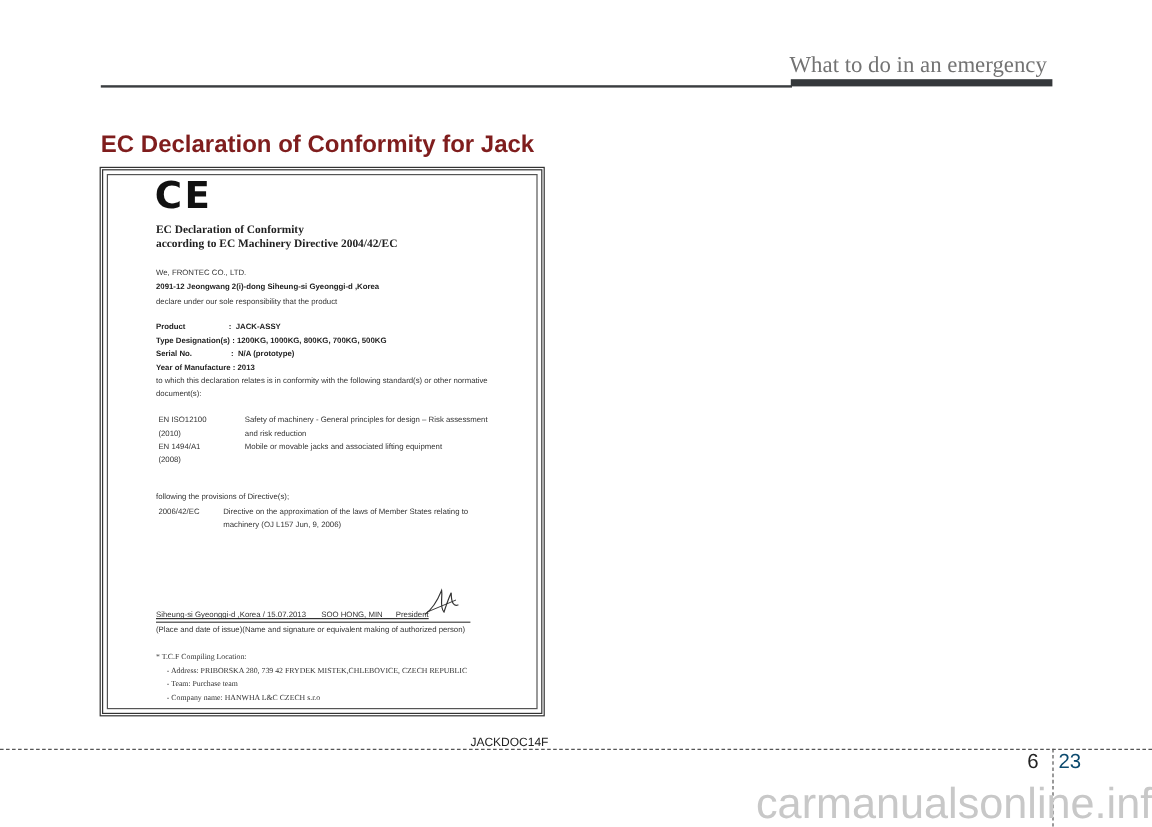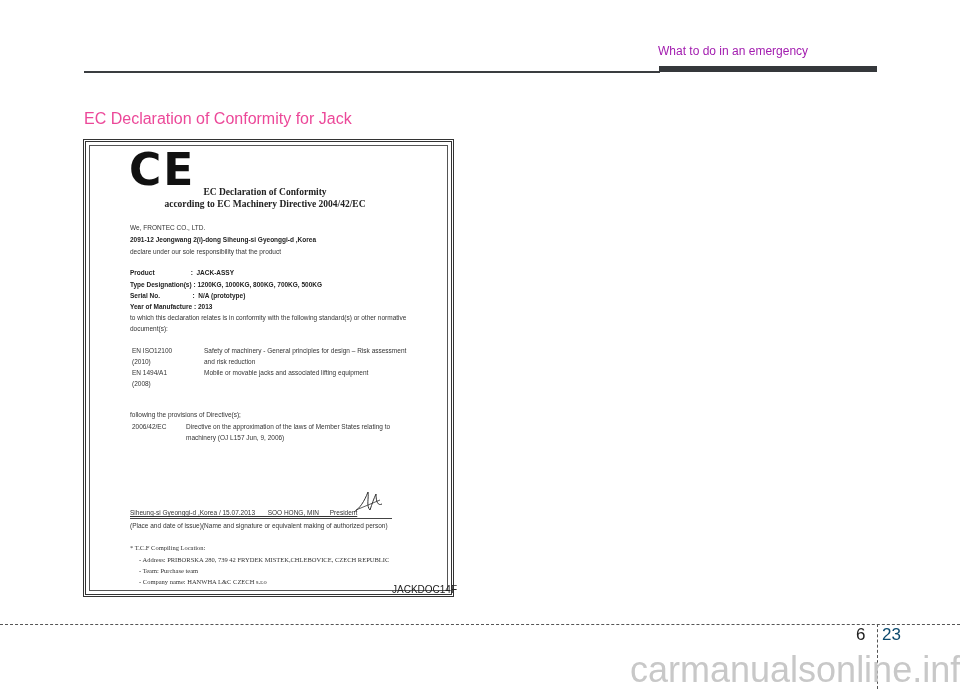--- a/index.html
+++ b/index.html
@@ -1,32 +1,32 @@
 <!DOCTYPE html>
 <html><head>
 <meta charset="utf-8">
 <style>
   html, body { margin: 0; padding: 0; }
   body { width: 960px; height: 689px; background: #ffffff; position: relative; overflow: hidden; font-family: "Liberation Sans", sans-serif; color: #1a1a1a; }
-  .header-title { position: absolute; left: 658px; top: 44px; font-family: Liberation Sans, sans-serif; font-size: 12px; color: #a21caf; }
+  .header-title { position: absolute; left: 658px; top: 44px; font-family: Liberation Serif, serif; font-size: 19px; color: #737373; }
   .header-thin-line { position: absolute; left: 84px; top: 71px; width: 576px; height: 2px; background: #3a3d40; }
   .header-thick-line { position: absolute; left: 659px; top: 66px; width: 218px; height: 6px; background: #35383b; }
-  .section-title { position: absolute; left: 84px; top: 110px; font-size: 16px; font-weight: normal; color: #ec4899; }
+  .section-title { position: absolute; left: 84px; top: 110px; font-size: 20px; font-weight: bold; color: #7f1d1d; }
   .frame { position: absolute; left: 83px; top: 139px; width: 371px; height: 458px; border: 3px double #333; box-sizing: border-box; background: #fff; }
   .frame-inner { position: absolute; left: 3px; top: 3px; right: 3px; bottom: 3px; border: 1px solid #555; }
-  .ce-mark { position: absolute; left: 129px; top: 148px; font-size: 44px; font-weight: bold; letter-spacing: 2px; font-family: "DejaVu Sans", sans-serif; color: #111; line-height: 1; }
-  .doc-heading { position: absolute; left: 130px; width: 270px; text-align: center; font-family: "Liberation Serif", serif; font-weight: bold; font-size: 9.5px; color: #222; }
+  .ce-mark { position: absolute; left: 129px; top: 148px; font-size: 31px; font-weight: bold; letter-spacing: 2px; font-family: "DejaVu Sans", sans-serif; color: #111; line-height: 1; }
+  .doc-heading { position: absolute; left: 130px; width: 270px; font-family: "Liberation Serif", serif; font-weight: bold; font-size: 9.5px; color: #222; }
   .doc-line { position: absolute; left: 130px; font-size: 6.5px; color: #333; white-space: nowrap; }
   .doc-line.b { font-weight: bold; color: #222; }
   .std-code { position: absolute; left: 132px; font-size: 6.5px; color: #333; white-space: nowrap; }
   .std-desc { position: absolute; left: 204px; font-size: 6.5px; color: #333; white-space: nowrap; }
   .sig-line { position: absolute; left: 130px; top: 509px; font-size: 6.5px; color: #333; text-decoration: underline; white-space: nowrap; }
   .sig-rule { position: absolute; left: 130px; top: 518px; width: 262px; height: 1px; background: #444; }
   .tcf { position: absolute; font-family: "Liberation Serif", serif; font-size: 6.5px; color: #333; white-space: nowrap; }
-  .caption { position: absolute; left: 392px; top: 584px; font-size: 10px; color: #222; }
+  .caption { position: absolute; left: 392px; top: 614px; font-size: 10px; color: #222; }
   .footer-dash { position: absolute; left: 0; top: 624px; width: 960px; border-top: 1px dashed #555; }
   .footer-vdash { position: absolute; left: 877px; top: 624px; height: 65px; border-left: 1px dashed #555; }
   .chapter-num { position: absolute; left: 856px; top: 625px; font-size: 17px; color: #222; }
   .page-num { position: absolute; left: 882px; top: 625px; font-size: 17px; color: #0c4a6e; }
   .watermark { position: absolute; left: 630px; top: 649px; font-size: 36px; color: #c8c8c8; letter-spacing: 0px; white-space: nowrap; }
 </style>
 </head>
 <body>
 
 <div class="header-title">What to do in an emergency</div>

